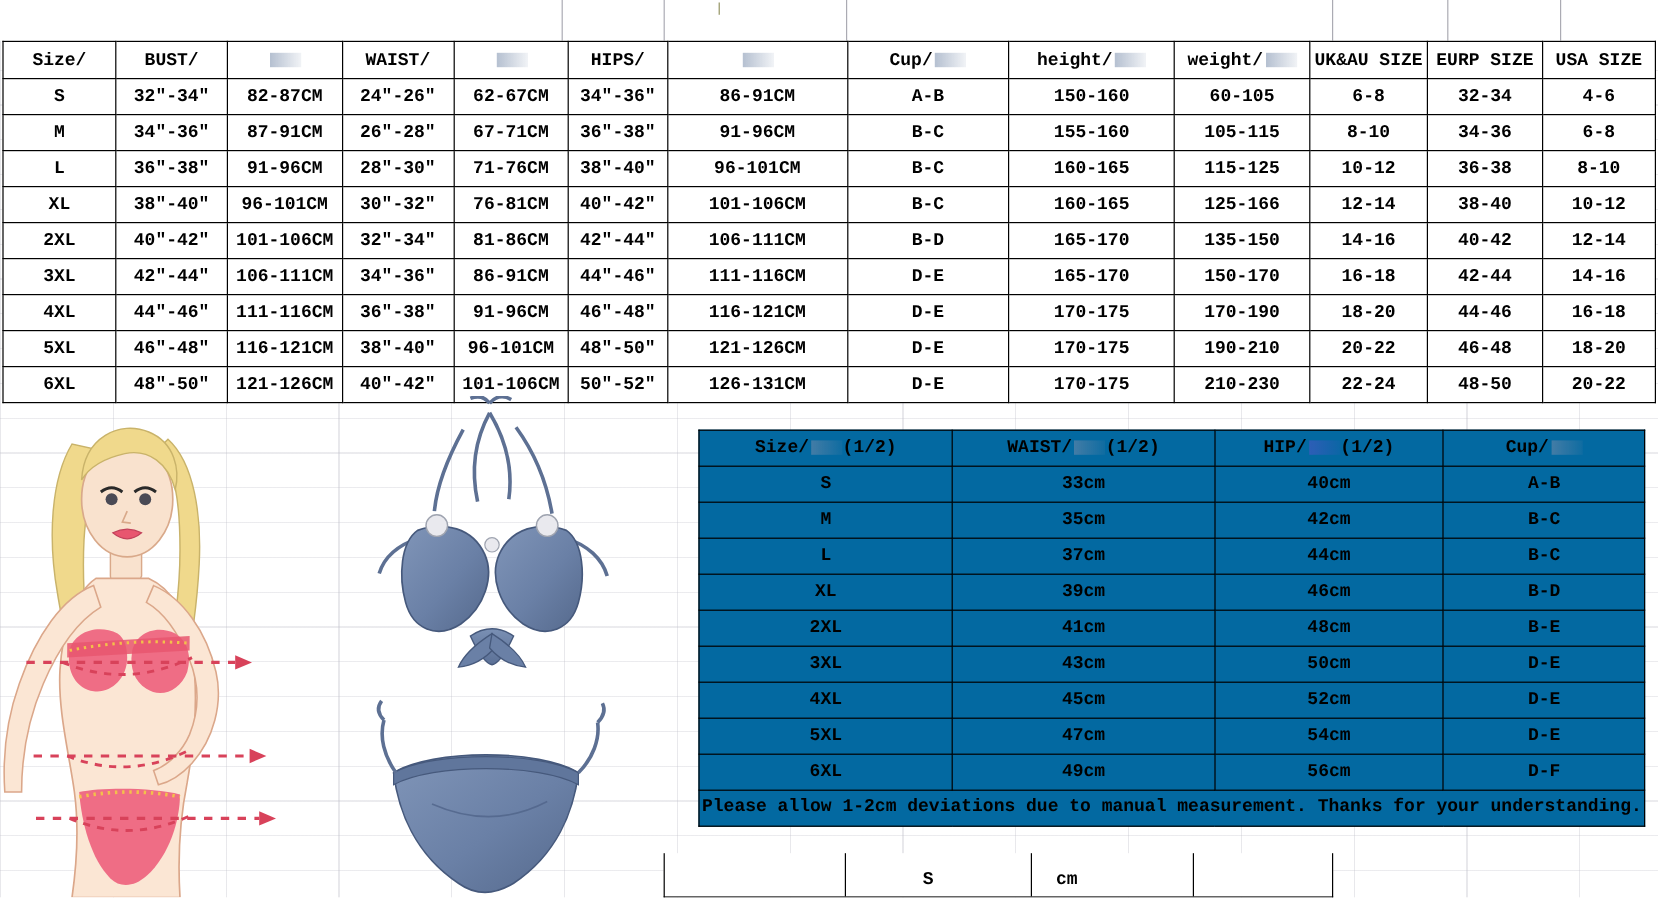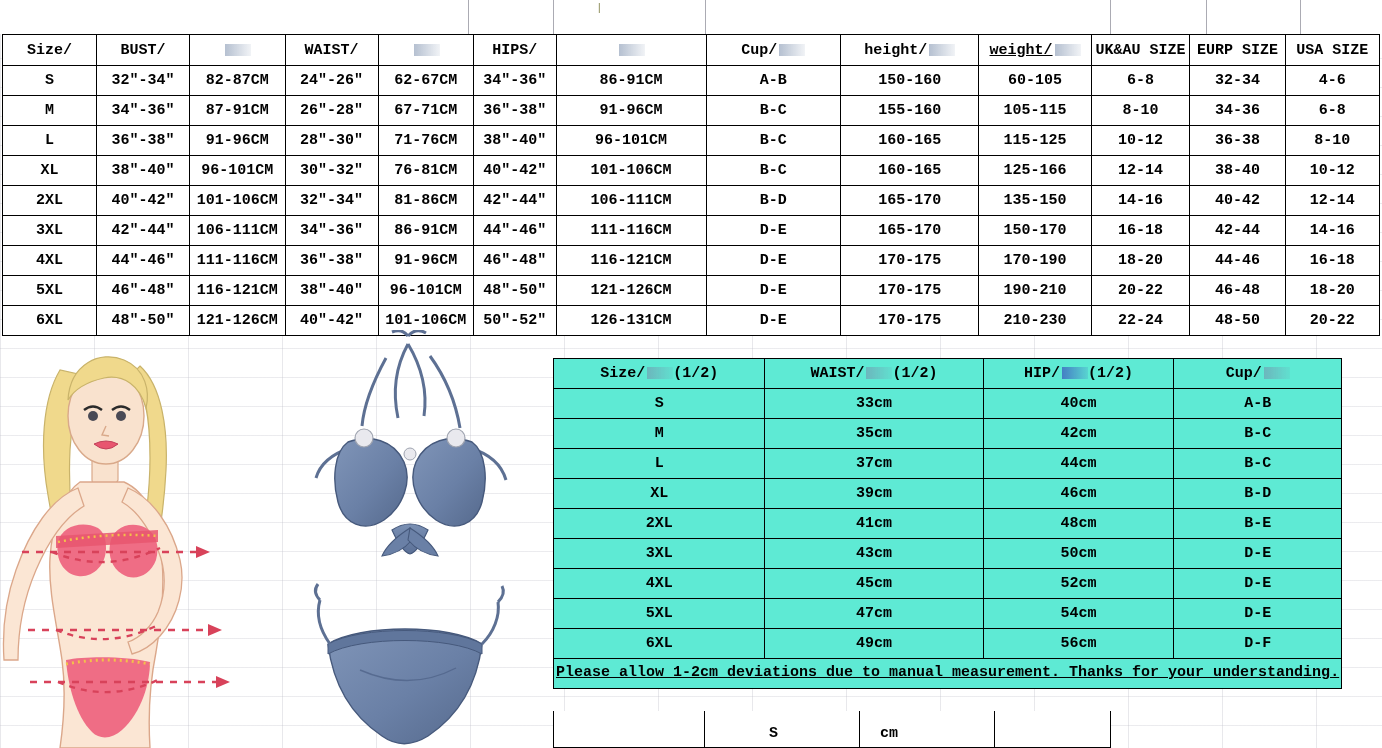--- a/index.html
+++ b/index.html
@@ -49,45 +49,45 @@
     font-size: 15px;
     height: 30px;
   }
   .mt-size { width: 96px; }
   .mt-in   { width: 92px; }
   .mt-cm   { width: 92px; }
   .mt-hip-in { width: 80px; }
   .mt-hip-cm { width: 155px; }
   .mt-cup  { width: 140px; }
   .mt-h    { width: 140px; }
-  .mt-w    { width: 110px; text-decoration: underline; }
+  .mt-w    { width: 110px; }
   .mt-uk   { width: 94px; margin-left: 36px; }
   .mt-eur  { width: 92px; }
   .mt-usa  { width: 92px; border-radius: 10px; }
   .hdr-smear {
     display: inline-block;
     width: 26px;
     height: 12px;
     vertical-align: middle;
     margin-left: 2px;
     background: linear-gradient(90deg, rgba(120,140,170,0.55), rgba(120,140,170,0.1));
     filter: blur(0.6px);
   }
   .hdr-smear.blue {
     background: linear-gradient(90deg, rgba(60,90,190,0.75), rgba(60,90,190,0.15));
   }
 
   
   .sub-table {
     position: absolute;
-    left: 553px;
+    left: 582px;
     top: 358px;
     width: 558px;
     border-collapse: collapse;
-    background: #5eead4;
+    background: #0369a1;
   }
   .sub-table td, .sub-table th {
     border: 1px solid #000;
     text-align: center;
     font-family: "Liberation Mono", monospace;
     font-size: 15px;
     font-weight: bold;
     height: 29px;
     padding: 0 2px;
     white-space: nowrap;
@@ -96,21 +96,20 @@
   .st-waist { width: 155px; }
   .st-hip { width: 135px; margin-left: 19px; }
   .st-cup { width: 118px; }
   .note-cell {
     text-align: left;
     padding: 4px 8px 6px 14px;
     font-size: 16px;
     line-height: 1.25;
     height: auto;
     font-weight: bold;
-    text-decoration: underline;
   }
 
   
   .ghost-row {
     position: absolute;
     left: 553px;
     top: 711px;
     width: 558px;
     height: 37px;
     border: 1px solid #000;

